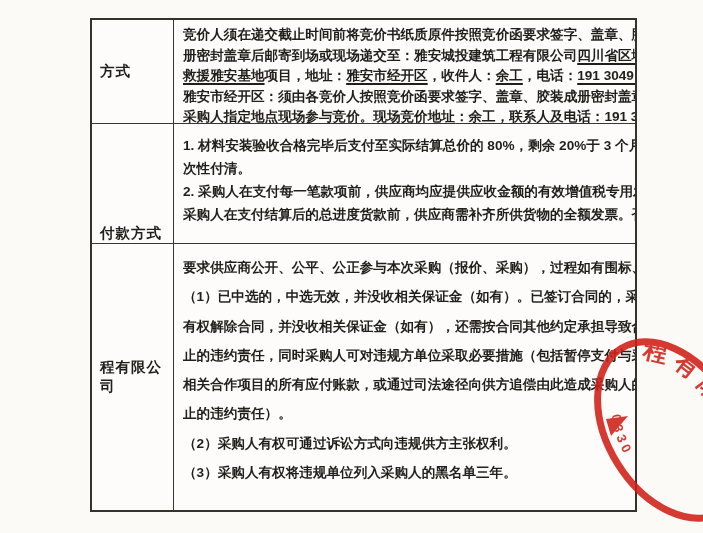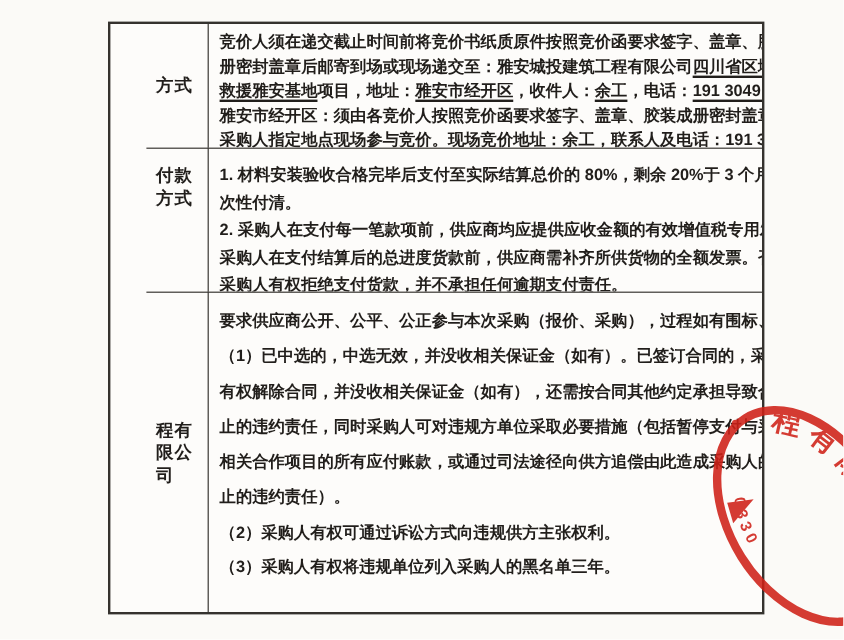--- a/index.html
+++ b/index.html
@@ -27,23 +27,22 @@
     box-sizing:border-box;
     overflow:hidden;
   }
   .label-cell{
     border-right:1.6px solid #3a3733;
     padding-left:8px;
     display:flex;
     align-items:center;
     font-size:14.5px;
     letter-spacing:1px;
-    margin-left:30px;
   }
-  .label-top{align-items:flex-start;padding-top:13px;}
+  .label-top{align-items:flex-end;padding-top:13px;}
   .row2-border{border-top:1.6px solid #3a3733;}
   .row3-border{border-top:1.6px solid #3a3733;}
   .content-cell{
     padding:5px 8px 0 9px;
     font-size:13.6px;
   }
   .r1 .tline{line-height:20.6px;white-space:nowrap;}
   .r2{padding-top:10px;}
   .r2 .tline{line-height:23px;white-space:nowrap;}
   .r3{padding-top:9px;}
@@ -78,21 +77,20 @@
       </div>
 
     <div class="cell label-cell label-top row2-border">
       <span>付款方式</span>
     </div>
     <div class="cell content-cell r2 row2-border">
         <div class="tline"><span>1. 材料安装验收合格完毕后支付至实际结算总价的 80%，剩余 20%于 3 个月之内一</span></div>
         <div class="tline"><span>次性付清。</span></div>
         <div class="tline"><span>2. 采购人在支付每一笔款项前，供应商均应提供应收金额的有效增值税专用发票。</span></div>
         <div class="tline"><span>采购人在支付结算后的总进度货款前，供应商需补齐所供货物的全额发票。否则，</span></div>
-        <div class="tline"><span>采购人有权拒绝支付货款，并不承担任何逾期支付责任。</span></div>
       </div>
 
     <div class="cell label-cell row3-border">
       <span>程有限公司</span>
     </div>
     <div class="cell content-cell r3 row3-border">
         <div class="tline"><span>要求供应商公开、公平、公正参与本次采购（报价、采购），过程如有围标、串标、</span></div>
         <div class="tline"><span>（1）已中选的，中选无效，并没收相关保证金（如有）。已签订合同的，采购人</span></div>
         <div class="tline"><span>有权解除合同，并没收相关保证金（如有），还需按合同其他约定承担导致合同终</span></div>
         <div class="tline"><span>止的违约责任，同时采购人可对违规方单位采取必要措施（包括暂停支付与采购人</span></div>

